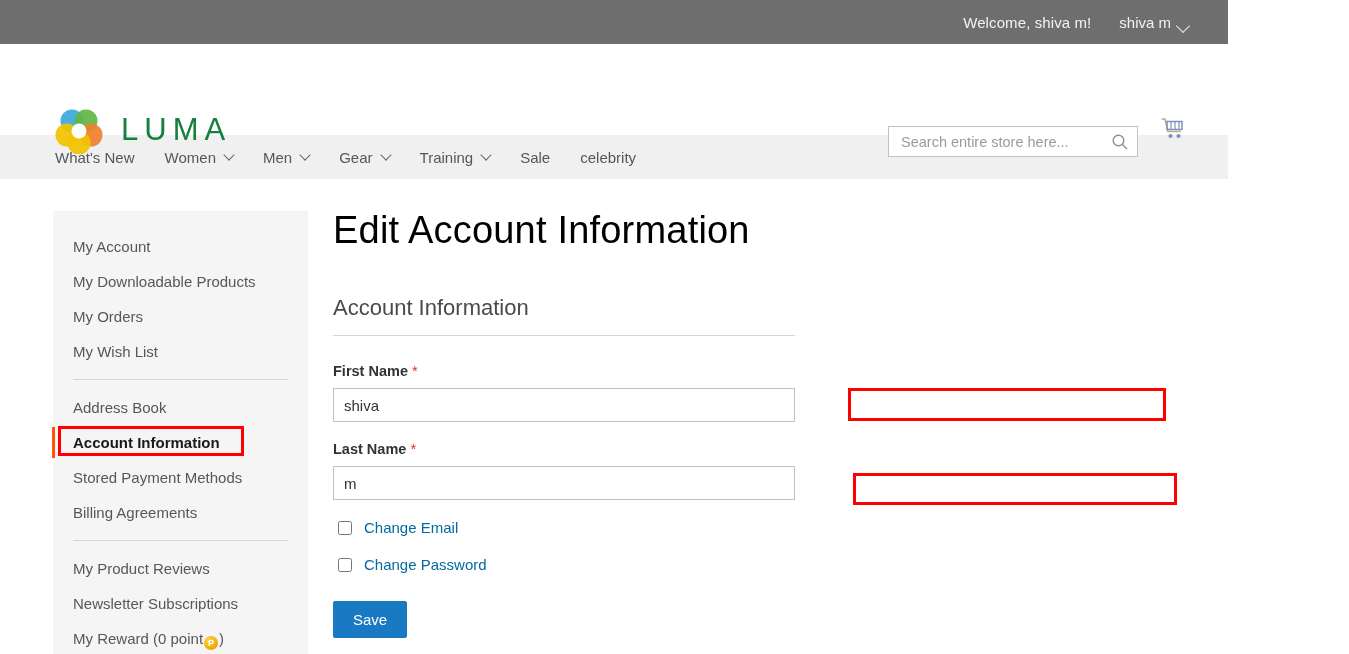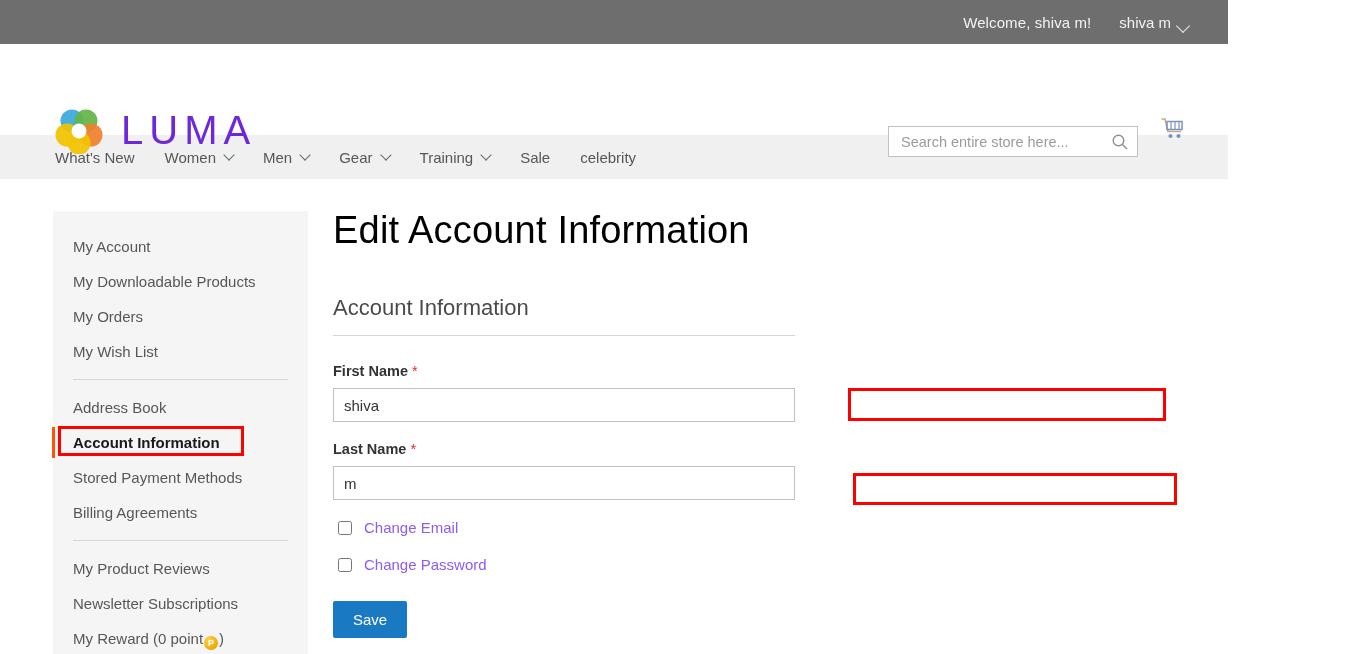--- a/index.html
+++ b/index.html
@@ -26,22 +26,22 @@
     transform: rotate(45deg);
   }
 
   
   .header {
     height: 91px; background: #ffffff; position: relative;
   }
   .logo { position: absolute; left: 55px; top: 62px; display: flex; align-items: center; }
   .logo svg { display: block; }
   .logo-text {
-    margin-left: 18px; font-size: 40px; letter-spacing: 6px;
-    color: #6d28d9; font-weight: 400;
+    margin-left: 18px; font-size: 31px; letter-spacing: 6px;
+    color: #15803d; font-weight: 400;
   }
   .search-wrap { position: absolute; right: 90px; top: 82px; }
   .search-box {
     width: 250px; height: 31px; border: 1px solid #c2c2c2; background: #fff;
     display: flex; align-items: center; box-sizing: border-box; padding: 0 8px 0 10px;
   }
   .search-box input {
     flex: 1; border: 0; outline: 0; font-size: 14.5px; color: #575757;
     font-family: "Liberation Sans", sans-serif; background: transparent;
   }
@@ -106,21 +106,21 @@
   .req { color: #e02b27; font-weight: normal; }
   .field input.text {
     width: 462px; height: 31px; box-sizing: border-box;
     border: 1px solid #c2c2c2; background: #fff; padding: 16px 10px;
     font-size: 15px; color: #333; font-family: "Liberation Sans", sans-serif;
   }
   .cb-row { display: flex; align-items: center; margin-bottom: 20px; cursor: pointer; }
   .cb-row input[type=checkbox] {
     width: 14px; height: 14px; margin: 0 12px 0 5px; cursor: pointer;
   }
-  .cb-label { font-size: 15px; color: #8b5cf6; }
+  .cb-label { font-size: 15px; color: #0369a1; }
   .save-btn {
     margin-top: 8px; background: #1979c3; color: #ffffff; border: 0;
     font-size: 15px; font-weight: normal; font-family: "Liberation Sans", sans-serif;
     padding: 10px 20px; cursor: pointer; border-radius: 2px;
   }
 
   
   .annot {
     position: absolute; border: 3px solid #ff0000; box-sizing: border-box;
     pointer-events: none; background: transparent;

